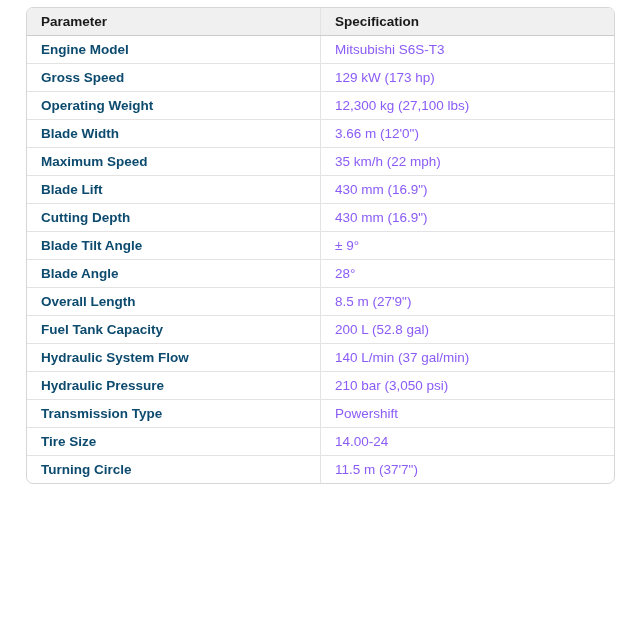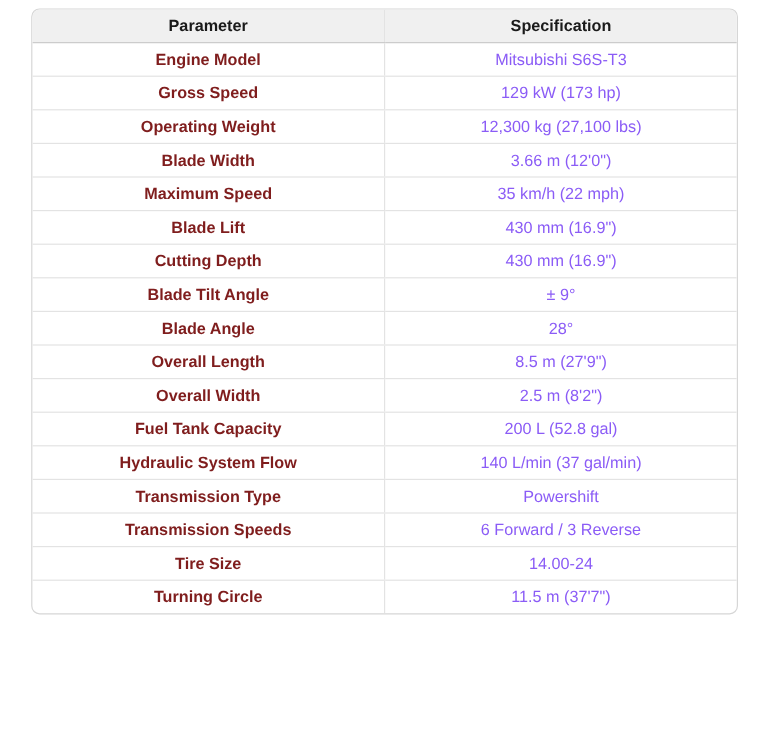--- a/index.html
+++ b/index.html
@@ -23,21 +23,21 @@
     overflow: hidden;
     background: #ffffff;
   }
   table.spec-table {
     width: 100%;
     border-collapse: collapse;
     font-size: 13.5px;
     color: #1f1f1f;
   }
   .spec-table th, .spec-table td {
-    text-align: center;
+    text-align: left;
     vertical-align: middle;
     padding: 6px 14px;
     height: 27px;
     line-height: 15px;
     border-bottom: 1px solid #e3e3e3;
     margin-left: 40px;
   }
   .spec-table th:first-child, .spec-table td:first-child {
     width: 50%;
   }
@@ -45,21 +45,21 @@
     border-left: 1px solid #e3e3e3;
   }
   .spec-table thead th {
     background: #f0f0f0;
     font-weight: 700;
     border-bottom: 1px solid #cccccc;
     color: #1a1a1a;
   }
   .spec-table td.param {
     font-weight: 700;
-    color: #7f1d1d;
+    color: #0c4a6e;
   }
   .spec-table td.spec {
     font-weight: 400;
     color: #8b5cf6;
   }
   .spec-table tbody tr:last-child td {
     border-bottom: none;
   }
 </style>
 </head>
@@ -109,38 +109,34 @@
           </tr>
           <tr>
             <td class="param">Blade Angle</td>
             <td class="spec">28°</td>
           </tr>
           <tr>
             <td class="param">Overall Length</td>
             <td class="spec">8.5 m (27'9")</td>
           </tr>
           <tr>
-            <td class="param">Overall Width</td>
-            <td class="spec">2.5 m (8'2")</td>
-          </tr>
-          <tr>
             <td class="param">Fuel Tank Capacity</td>
             <td class="spec">200 L (52.8 gal)</td>
           </tr>
           <tr>
             <td class="param">Hydraulic System Flow</td>
             <td class="spec">140 L/min (37 gal/min)</td>
           </tr>
           <tr>
+            <td class="param">Hydraulic Pressure</td>
+            <td class="spec">210 bar (3,050 psi)</td>
+          </tr>
+          <tr>
             <td class="param">Transmission Type</td>
             <td class="spec">Powershift</td>
-          </tr>
-          <tr>
-            <td class="param">Transmission Speeds</td>
-            <td class="spec">6 Forward / 3 Reverse</td>
           </tr>
           <tr>
             <td class="param">Tire Size</td>
             <td class="spec">14.00-24</td>
           </tr>
           <tr>
             <td class="param">Turning Circle</td>
             <td class="spec">11.5 m (37'7")</td>
           </tr>
         </tbody>

